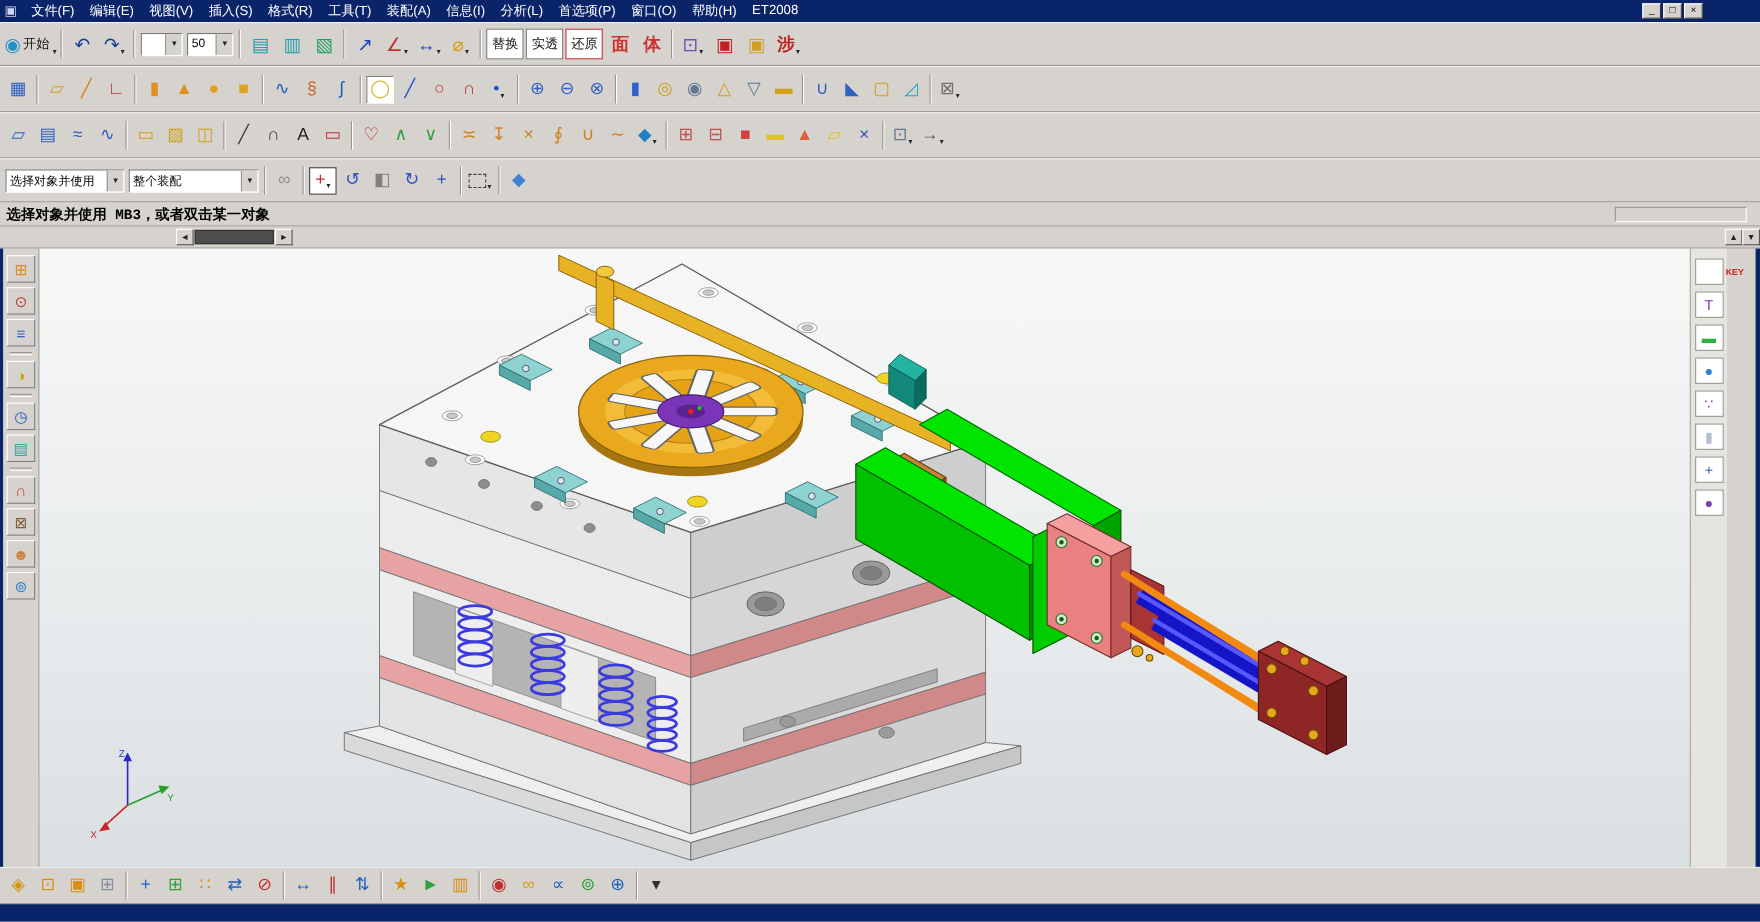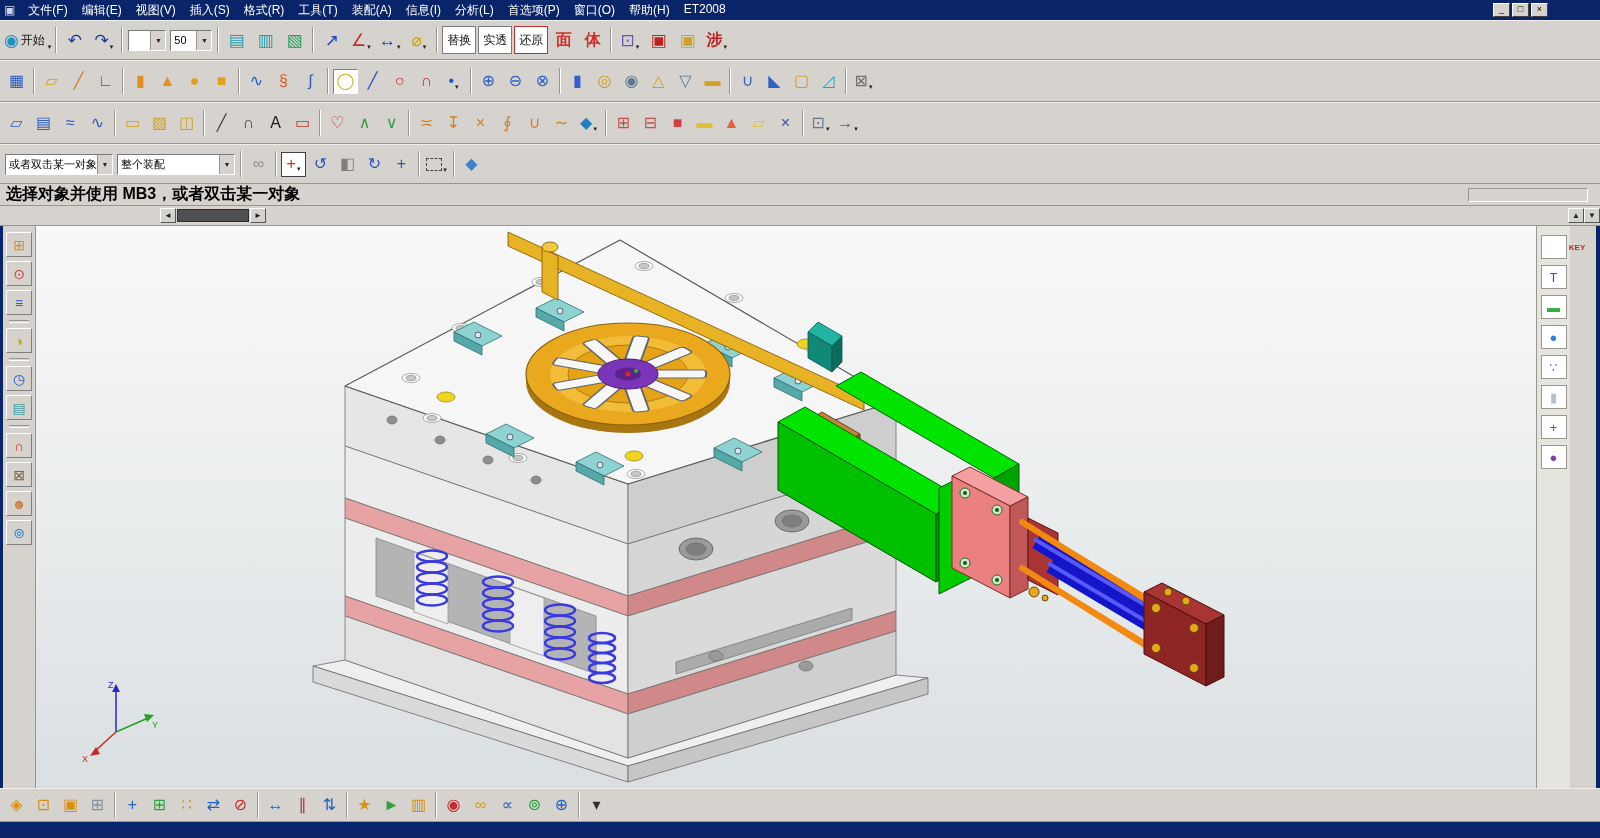--- a/index.html
+++ b/index.html
@@ -32,21 +32,21 @@
   .tb-text { background:#fff; border:1px solid #7a7a7a; height:22px; padding:0 4px; }
   .tb-label { font-size:12px; color:#111; }
   .tb-char .tb-label { font-size:16px; font-weight:bold; }
   .tb-big .tb-label { margin:0 2px; }
   .tb-combo { display:inline-flex; align-items:center; height:21px; background:#ffffff; border:1px solid; border-color:#7a7a7a #fff #fff #7a7a7a; margin:0 2px; font-size:11px; }
   .tb-combo-val { flex:1; padding:0 3px; white-space:nowrap; overflow:hidden; color:#000; }
   .tb-combo-caret { width:15px; height:100%; background:#d6d3ce; border-left:1px solid #9a968f; display:flex; align-items:center; justify-content:center; font-size:7px; color:#222; }
   .tb-dash { width:16px; height:13px; border:1px dashed #444; }
 
   .promptbar { height:22px; background:#d6d3ce; border-bottom:1px solid #9a968f; display:flex; align-items:center; padding:0 6px; }
-  .prompt-text { font-size:16px; font-weight:bold; color:#000; white-space:nowrap; }
+  .prompt-text { font-size:13px; font-weight:bold; color:#000; white-space:nowrap;font-family:Liberation Mono, monospace; }
   .prompt-right { margin-left:auto; display:flex; gap:4px; align-items:center; margin-right:6px; }
   .status-cell { width:120px; height:14px; border:1px solid; border-color:#9a968f #fff #fff #9a968f; background:#d6d3ce; }
 
   .scrollrow { height:20px; display:flex; align-items:center; background:#d6d3ce; border-bottom:1px solid #9a968f; }
   .scroll-btn { width:16px; height:15px; background:#d6d3ce; border:1px solid; border-color:#fff #555 #555 #fff; font-size:8px; display:flex; align-items:center; justify-content:center; color:#222; }
   .scroll-left { margin-left:160px; }
   .scroll-thumb { width:72px; height:13px; background:#4f4f4f; border:1px solid #2f2f2f; margin:0 1px; }
   .flex-fill { flex:1; }
 
   .main { display:flex; height:562px; }
@@ -382,21 +382,21 @@
         <span class="tb-glyph" style="color: rgb(96, 120, 144);">⊡</span>
         <span class="tb-caret">▾</span>
       </span>
       <span class="tb-btn">
         <span class="tb-glyph" style="color: rgb(96, 96, 96);">→</span>
         <span class="tb-caret">▾</span>
       </span>
     </div>
   <div class="toolbar row4">
       <span class="tb-combo" style="width: 108px;">
-        <span class="tb-combo-val">或者双击某一对象</span>
+        <span class="tb-combo-val">选择对象并使用</span>
         <span class="tb-combo-caret">▼</span>
       </span>
       <span class="tb-combo" style="width: 118px;">
         <span class="tb-combo-val">整个装配</span>
         <span class="tb-combo-caret">▼</span>
       </span>
       <span class="tb-sep"></span>
       <span class="tb-btn">
         <span class="tb-glyph" style="color: rgb(144, 144, 144);">∞</span>
       </span>

